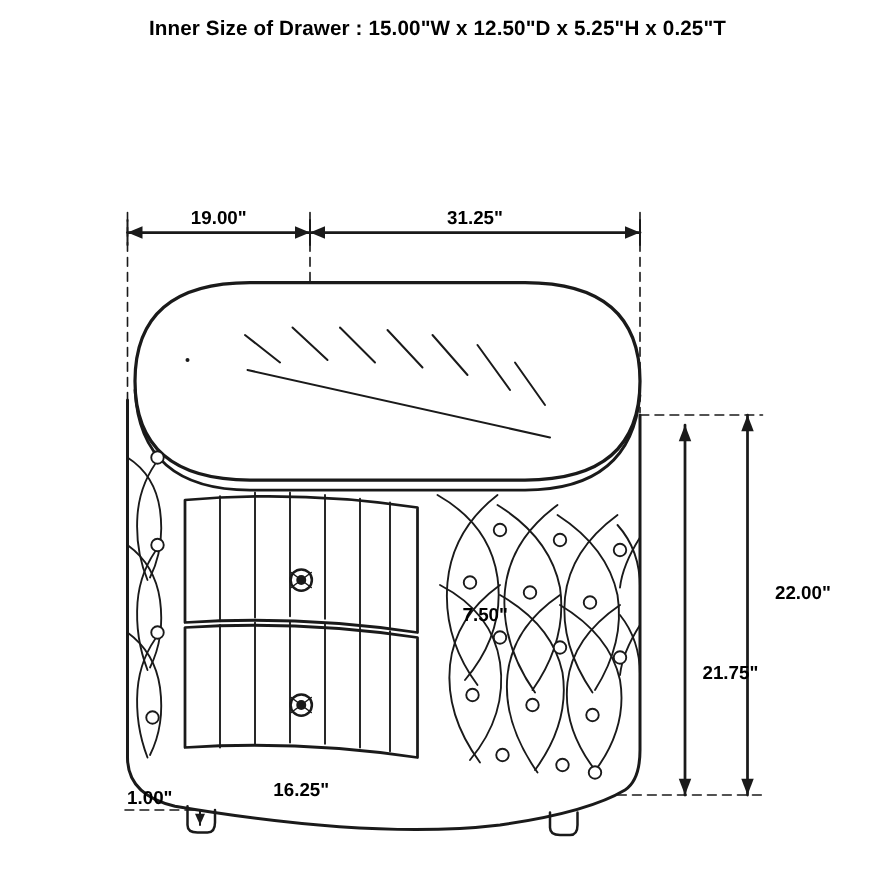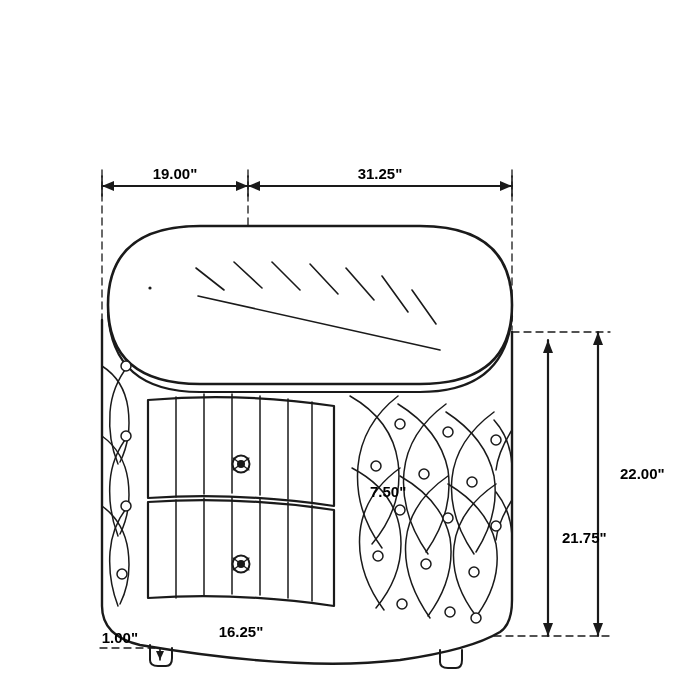--- a/index.html
+++ b/index.html
@@ -42,20 +42,21 @@
     font-size: 15px;
     font-weight: bold;
     fill: #000;
   }
 </style>
 </head>
 <body>
 
 <div id="stage">
 
+  <div class="title">Inner Size of Drawer : 15.00"W x 12.50"D x 5.25"H x 0.25"T</div>
 
   <svg class="drawing" viewBox="0 0 700 700">
     <g fill="none" stroke="#1a1a1a" stroke-width="2.2" stroke-linecap="round" stroke-linejoin="round">
 
       <g stroke-width="1.3" stroke-dasharray="7,5">
         <line x1="102" y1="170" x2="102" y2="320"></line>
         <line x1="248" y1="170" x2="248" y2="238"></line>
         <line x1="512" y1="170" x2="512" y2="330"></line>
         <line x1="512" y1="332" x2="610" y2="332"></line>
         <line x1="470" y1="636" x2="610" y2="636"></line>

